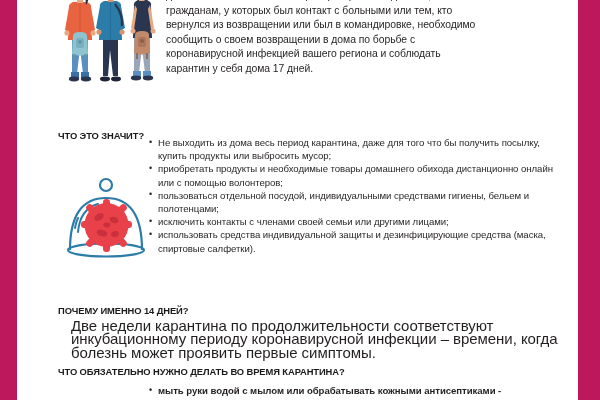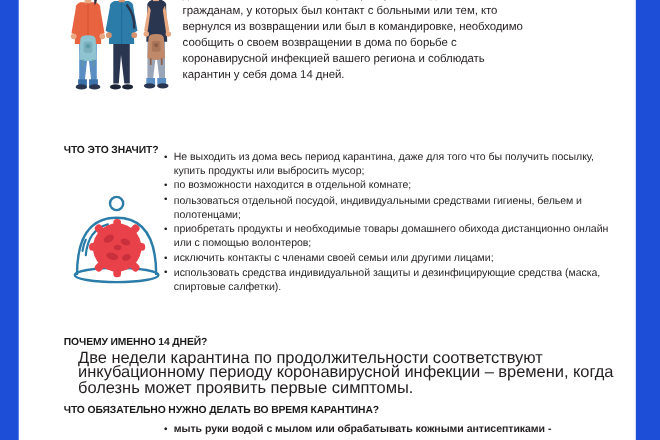--- a/index.html
+++ b/index.html
@@ -6,21 +6,21 @@
   html, body { width:600px; height:400px; }
   body {
     background:#c8dced;
     font-family:"Liberation Sans", sans-serif;
     overflow:hidden;
   }
   #poster {
     position:absolute;
     left:0; top:0;
     width:600px; height:400px;
-    background:#1d4ed8;
+    background:#be185d;
   }
   .page {
     position:absolute;
     left:17px; top:0;
     width:561px; height:400px;
     background:#ffffff;
   }
 
   
   .top-block {
@@ -179,31 +179,30 @@
           <path d="M82 75 L82 81 M92 75 L92 81" stroke="#8e5e46" stroke-width="1.6"></path>
         </g>
       </svg>
 
       <div class="intro-text">
         <div>для того чтобы COVID-19 не распространялся дальше,</div>
         <div>гражданам, у которых был контакт с больными или тем, кто</div>
         <div>вернулся из возвращении или был в командировке, необходимо</div>
         <div>сообщить о своем возвращении в дома по борьбе с</div>
         <div>коронавирусной инфекцией вашего региона и соблюдать</div>
-        <div>карантин у себя дома 14 дней.</div>
+        <div>карантин у себя дома 17 дней.</div>
       </div>
     </div>
 
     <div class="heading" style="top:130px;">ЧТО ЭТО ЗНАЧИТ?</div>
 
     <ul class="bullets" style="top:136px;">
       <li>Не выходить из дома весь период карантина, даже для того что бы получить посылку, купить продукты или выбросить мусор;</li>
-      <li>по возможности находится в отдельной комнате;</li>
+      <li>приобретать продукты и необходимые товары домашнего обихода дистанционно онлайн или с помощью волонтеров;</li>
       <li>пользоваться отдельной посудой, индивидуальными средствами гигиены, бельем и полотенцами;</li>
-      <li>приобретать продукты и необходимые товары домашнего обихода дистанционно онлайн или с помощью волонтеров;</li>
       <li>исключить контакты с членами своей семьи или другими лицами;</li>
       <li>использовать средства индивидуальной защиты и дезинфицирующие средства (маска, спиртовые салфетки).</li>
     </ul>
 
     <svg class="dome-illu" viewBox="0 0 104 88">
 
       <circle cx="52" cy="9" r="6" fill="none" stroke="#2b7ca8" stroke-width="2.2"></circle>
 
       <path d="M16 74 Q16 22 52 22 Q88 22 88 74" fill="none" stroke="#2b7ca8" stroke-width="2.2"></path>
 

